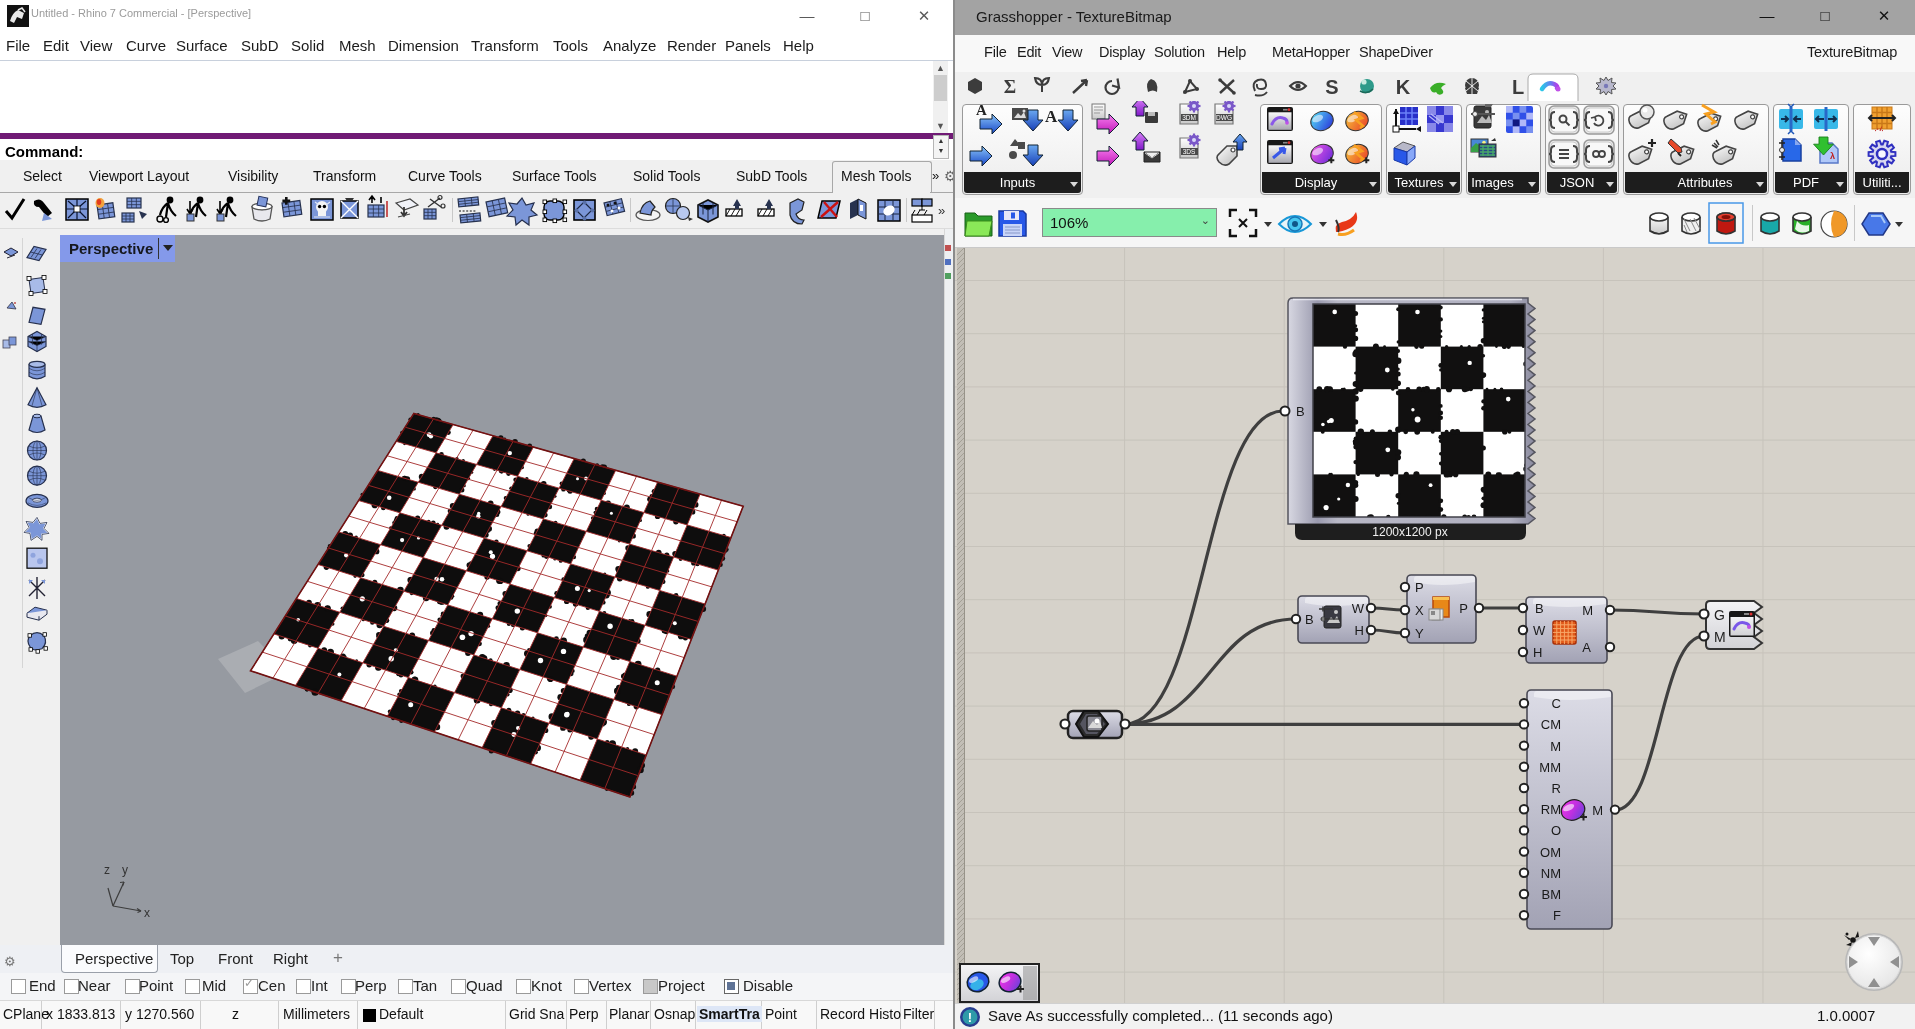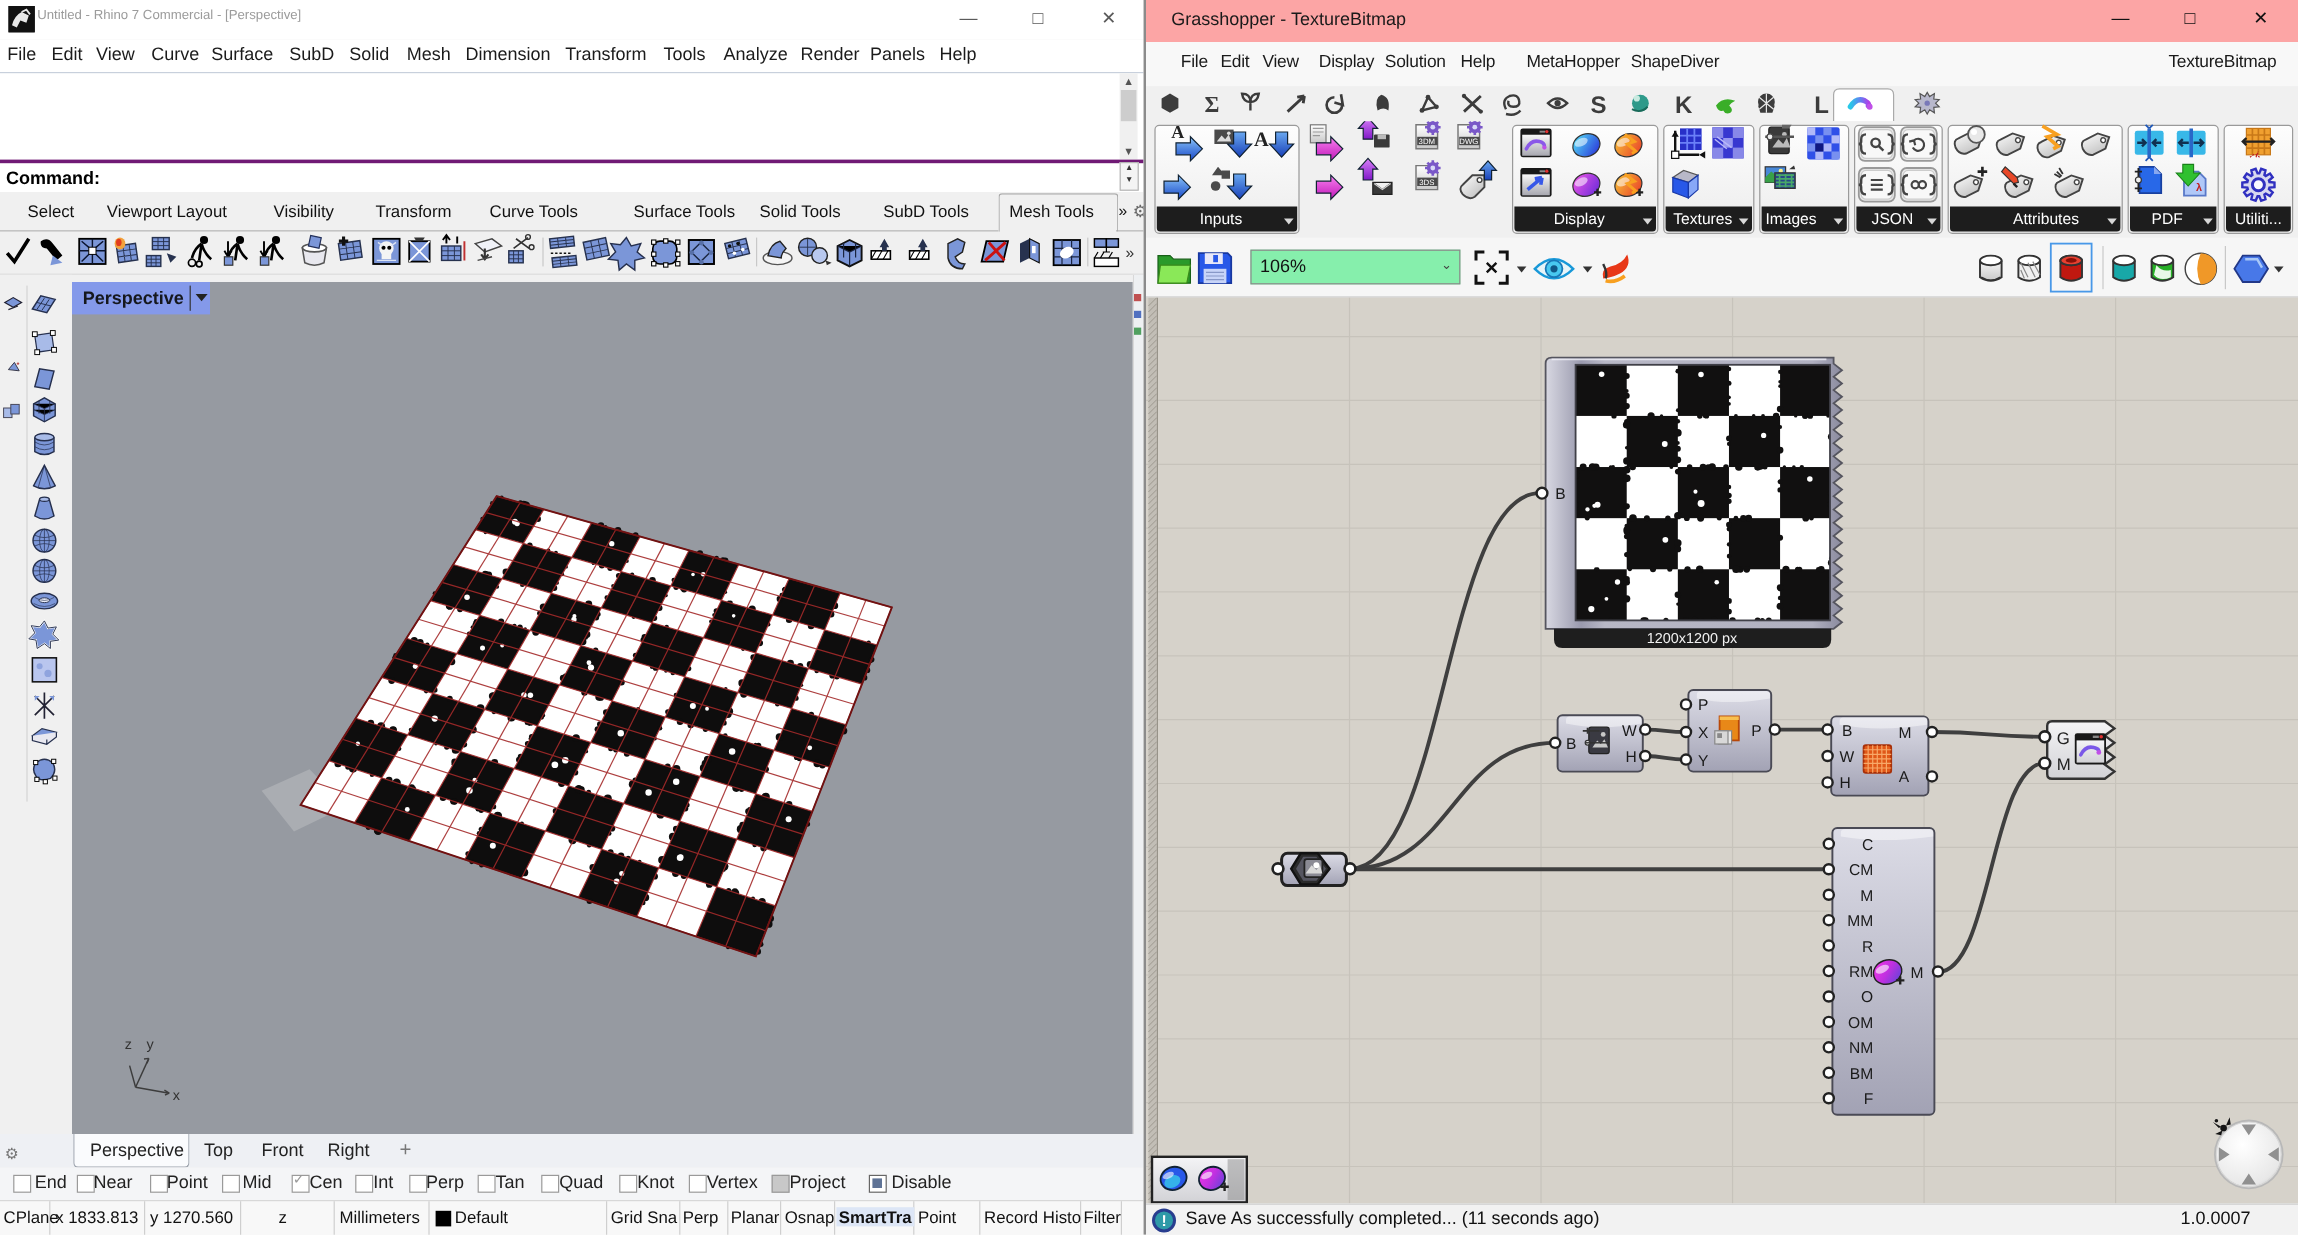--- a/index.html
+++ b/index.html
@@ -7,21 +7,21 @@
 .abs{position:absolute;}
 
 #rhino{position:absolute;left:0;top:0;width:953px;height:1029px;background:#f0f0f0;}
 #r-title{position:absolute;left:0;top:0;width:953px;height:33px;background:#ffffff;}
 #r-title .ttl{position:absolute;left:31px;top:7px;font-size:11px;color:#9b9b9b;}
 #r-icon{position:absolute;left:7px;top:5px;width:22px;height:22px;background:#111;}
 .winbtn{position:absolute;top:0;height:32px;color:#5a5a5a;font-size:15px;text-align:center;line-height:32px;}
 #r-menu{position:absolute;left:0;top:33px;width:953px;height:27px;background:#ffffff;font-size:15px;color:#1b1b1b;}
 #r-menu span{position:absolute;top:4px;}
 #r-cmdhist{position:absolute;left:0;top:60px;width:953px;height:73px;background:#ffffff;border-top:1px solid #c8d0dc;}
-#r-cmdline{position:absolute;left:0;top:133px;width:953px;height:26px;background:#ffffff;border-top:3px solid #701a75;}
+#r-cmdline{position:absolute;left:0;top:133px;width:953px;height:26px;background:#ffffff;border-top:6px solid #701a75;}
 #r-cmdline b{position:absolute;left:5px;top:4px;font-size:15px;color:#000;}
 #r-scroll{position:absolute;left:933px;top:61px;width:15px;height:72px;background:#f0f0f0;}
 #r-scroll .thumb{position:absolute;left:1px;top:14px;width:13px;height:26px;background:#cdcdcd;}
 .sarrow{position:absolute;left:0;width:15px;height:14px;color:#555;font-size:9px;text-align:center;line-height:14px;}
 #r-spin{position:absolute;left:933px;top:135px;width:14px;height:22px;border:1px solid #b5b5b5;background:#f4f4f4;font-size:7px;color:#333;text-align:center;line-height:10px;}
 #r-tabs{position:absolute;left:0;top:160px;width:953px;height:33px;background:#f0f0f0;font-size:14px;color:#111;}
 #r-tabs span{position:absolute;top:8px;}
 #r-tabs .line{position:absolute;left:0;top:32px;width:832px;height:1px;background:#a8a8a8;}
 #r-tabs .line2{position:absolute;left:930px;top:32px;width:23px;height:1px;background:#a8a8a8;}
 #r-tabs .activetab{position:absolute;left:832px;top:1px;width:98px;height:32px;background:#f0f0f0;border:1px solid #a8a8a8;border-bottom:none;border-radius:3px 3px 0 0;}
@@ -37,21 +37,21 @@
 #r-vptabs span{position:absolute;top:5px;}
 #r-vptabs .at{position:absolute;left:61px;top:0px;width:95px;height:27px;background:#fafbfd;border:1px solid #9aa0aa;border-top:none;border-radius:0 0 4px 4px;}
 #r-osnap{position:absolute;left:0;top:973px;width:953px;height:27px;background:#f4f5f7;font-size:15px;color:#222;}
 .ck{position:absolute;top:6px;width:13px;height:13px;background:#fff;border:1px solid #9a9a9a;}
 #r-osnap span{position:absolute;top:4px;}
 #r-status{position:absolute;left:0;top:1000px;width:953px;height:29px;background:#f8f8f8;font-size:14px;color:#111;border-top:1px solid #d8d8d8;}
 #r-status span{position:absolute;top:5px;}
 #r-status .sep{position:absolute;top:0;width:1px;height:29px;background:#cfcfcf;}
 
 #gh{position:absolute;left:953px;top:0;width:962px;height:1029px;background:#f0f0f0;border-left:2px solid #8b8b8b;box-sizing:border-box;}
-#g-title{position:absolute;left:0;top:0;width:960px;height:35px;background:#fca5a5;}
+#g-title{position:absolute;left:0;top:0;width:960px;height:35px;background:#a3a3a3;}
 #g-title .ttl{position:absolute;left:21px;top:8px;font-size:15px;color:#1a1a1a;}
 #g-menu{position:absolute;left:0;top:35px;width:960px;height:37px;background:#f8f8f8;font-size:14.5px;color:#1a1a1a;letter-spacing:-0.2px;}
 #g-menu span{position:absolute;top:9px;}
 #g-tabstrip{position:absolute;left:0;top:72px;width:960px;height:29px;background:#f0f0f0;}
 #g-toolbar{position:absolute;left:0;top:101px;width:960px;height:97px;background:#f0f0f0;}
 .grp{position:absolute;top:3px;height:91px;background:linear-gradient(180deg,#fdfdfd,#ececec);border:1px solid #9a9a9a;border-radius:4px;box-sizing:border-box;}
 .grp .band{position:absolute;left:1px;right:1px;bottom:1px;height:21px;background:#1d1d1d;border-radius:0 0 3px 3px;color:#fff;font-size:13px;text-align:center;line-height:21px;}
 .grp .dn{position:absolute;right:4px;bottom:7px;width:0;height:0;border-left:4px solid transparent;border-right:4px solid transparent;border-top:5px solid #d8d8d8;}
 #g-cbar{position:absolute;left:0;top:198px;width:960px;height:50px;background:#f6f6f6;border-bottom:1px solid #c9c9c9;box-sizing:border-box;}
 #g-zoom{position:absolute;left:87px;top:10px;width:175px;height:29px;background:#86efac;border:1px solid #8a8a8a;box-sizing:border-box;font-size:15px;color:#111;}
@@ -101,21 +101,21 @@
   <div id="r-spin">▲<br>▼</div>
   <div id="r-tabs">
     <div class="activetab"></div>
     <div class="line"></div>
       <div class="line2"></div>
     <span style="left:23px;">Select</span>
       <span style="left:89px;">Viewport Layout</span>
     <span style="left:228px;">Visibility</span>
       <span style="left:313px;">Transform</span>
     <span style="left:408px;">Curve Tools</span>
-      <span style="left:528px;">Surface Tools</span>
+      <span style="left:512px;">Surface Tools</span>
     <span style="left:633px;">Solid Tools</span>
       <span style="left:736px;">SubD Tools</span>
     <span style="left:841px;">Mesh Tools</span>
       <span style="left:932px;font-size:13px;">»</span>
     <span style="left:944px;color:#666;">⚙</span>
   </div>
   <div id="r-iconrow"><svg width="953" height="35" viewBox="0 0 953 35">
         <path d="M6,18 L12,25 L24,6" stroke="#000" stroke-width="3" fill="none"></path>
         <path d="M34,8 q6,-4 10,2 l8,10 l-5,4 l-8,-10 q-6,0 -5,-6z" fill="#000"></path>
         <path d="M44,20 l8,6 -10,2z" fill="#7b96d8"></path>

